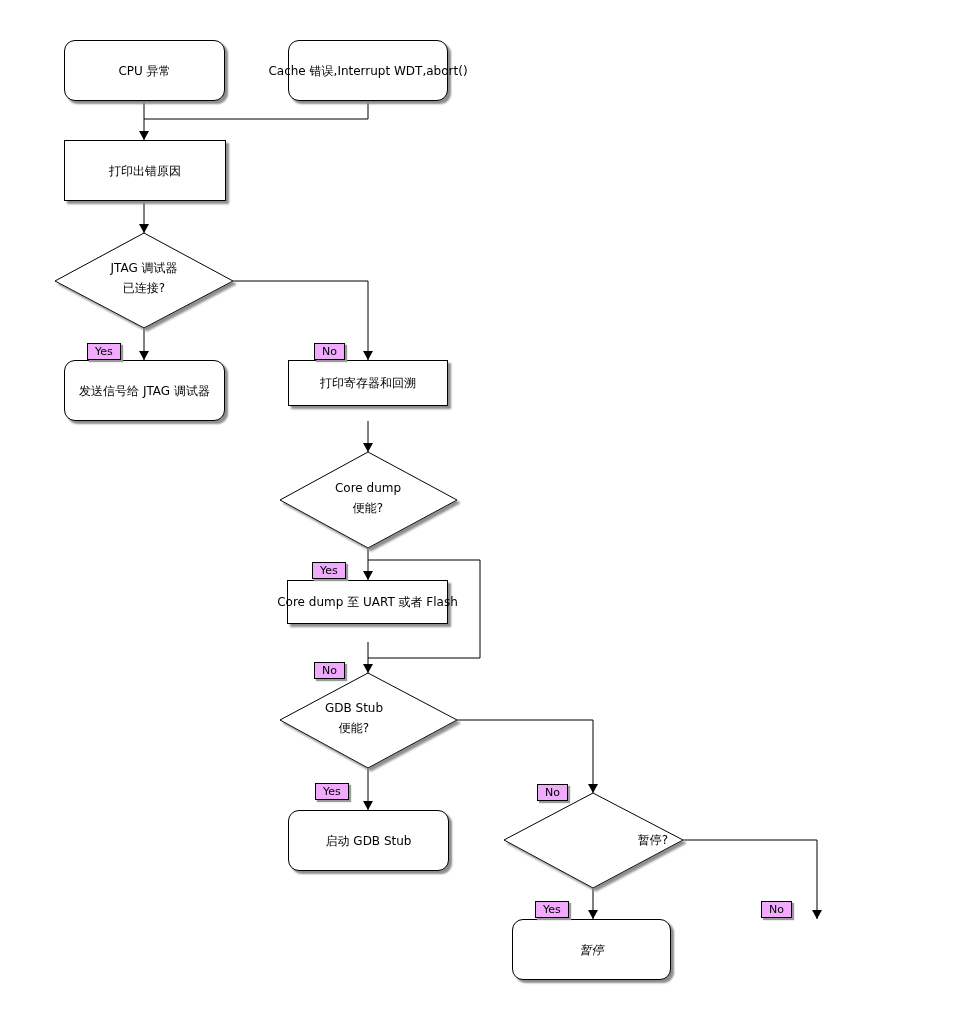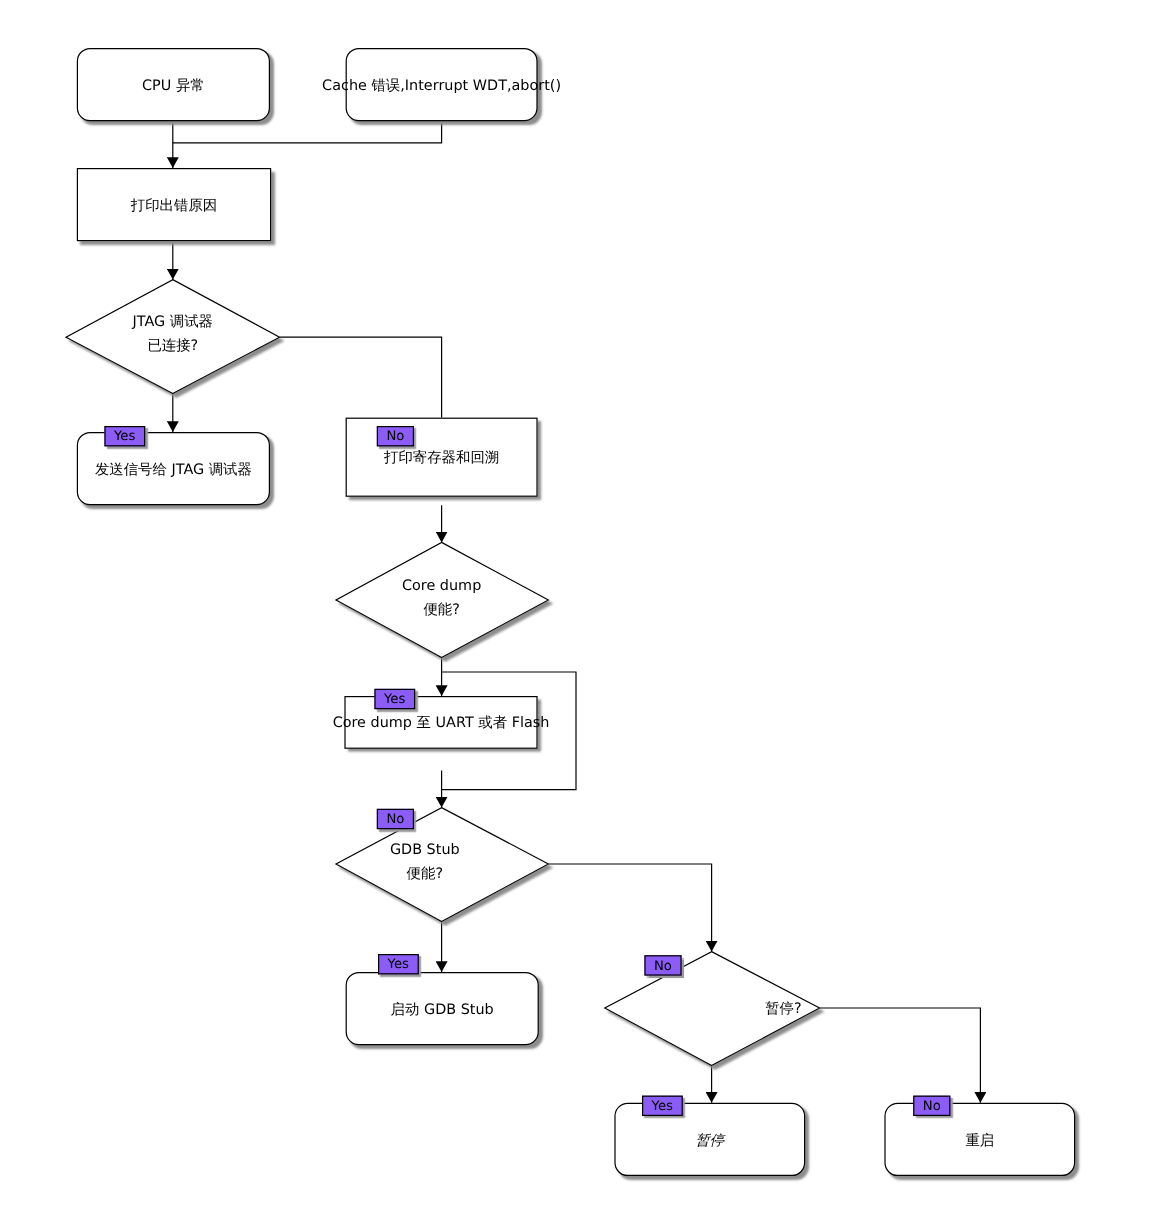--- a/index.html
+++ b/index.html
@@ -40,29 +40,28 @@
     text-align: center;
     font-size: 12px;
     line-height: 20px;
     white-space: nowrap;
     z-index: 3;
     pointer-events: none;
   }
   .edge-label {
     position: absolute;
     box-sizing: border-box;
-    background: #8b5cf6;
+    background: #f0abfc;
     border: 1px solid #000000;
     box-shadow: 2px 2px 1px #9a9a9a;
     font-size: 11px;
     line-height: 13px;
     padding: 1px 7px;
     text-align: center;
     z-index: 4;
-    margin-top: 12px;
   }
 </style>
 </head>
 <body>
 
 <div class="canvas">
 
   <svg class="wires" viewBox="0 0 960 1020" xmlns="http://www.w3.org/2000/svg">
     <defs>
       <marker id="arrow" markerUnits="userSpaceOnUse" markerWidth="10" markerHeight="10" refX="9" refY="5" orient="auto">
@@ -108,40 +107,37 @@
   </div>
 
   <div class="node process" style="left:64px; top:140px; width:162px; height:61px;">
     <span>打印出错原因</span>
   </div>
 
   <div class="node terminal" style="left:64px; top:360px; width:161px; height:61px;">
     <span>发送信号给 JTAG 调试器</span>
   </div>
 
-  <div class="node process" style="left:288px; top:348px; width:160px; height:66px;">
+  <div class="node process" style="left:288px; top:360px; width:160px; height:46px;">
     <span>打印寄存器</span>
     <span>和回溯</span>
   </div>
 
   <div class="node process" style="left:287px; top:580px; width:161px; height:44px;">
     <span>Core dump 至 UART 或者 Flash</span>
   </div>
 
   <div class="node terminal" style="left:288px; top:810px; width:161px; height:61px;align-items:center;">
     <span>启动 GDB Stub</span>
   </div>
 
   <div class="node terminal" style="left:512px; top:919px; width:159px; height:61px;font-style:italic;">
     <span>暂停</span>
   </div>
 
-  <div class="node terminal" style="left:737px; top:919px; width:159px; height:61px;">
-    <span>重启</span>
-  </div>
 
   <div class="diamond-text" style="left:69px; top:258px;">
     <div>JTAG 调试器</div>
     <div>已连接?</div>
   </div>
 
   <div class="diamond-text" style="left:293px; top:478px;">
     <div>Core dump</div>
     <div>便能?</div>
   </div>

